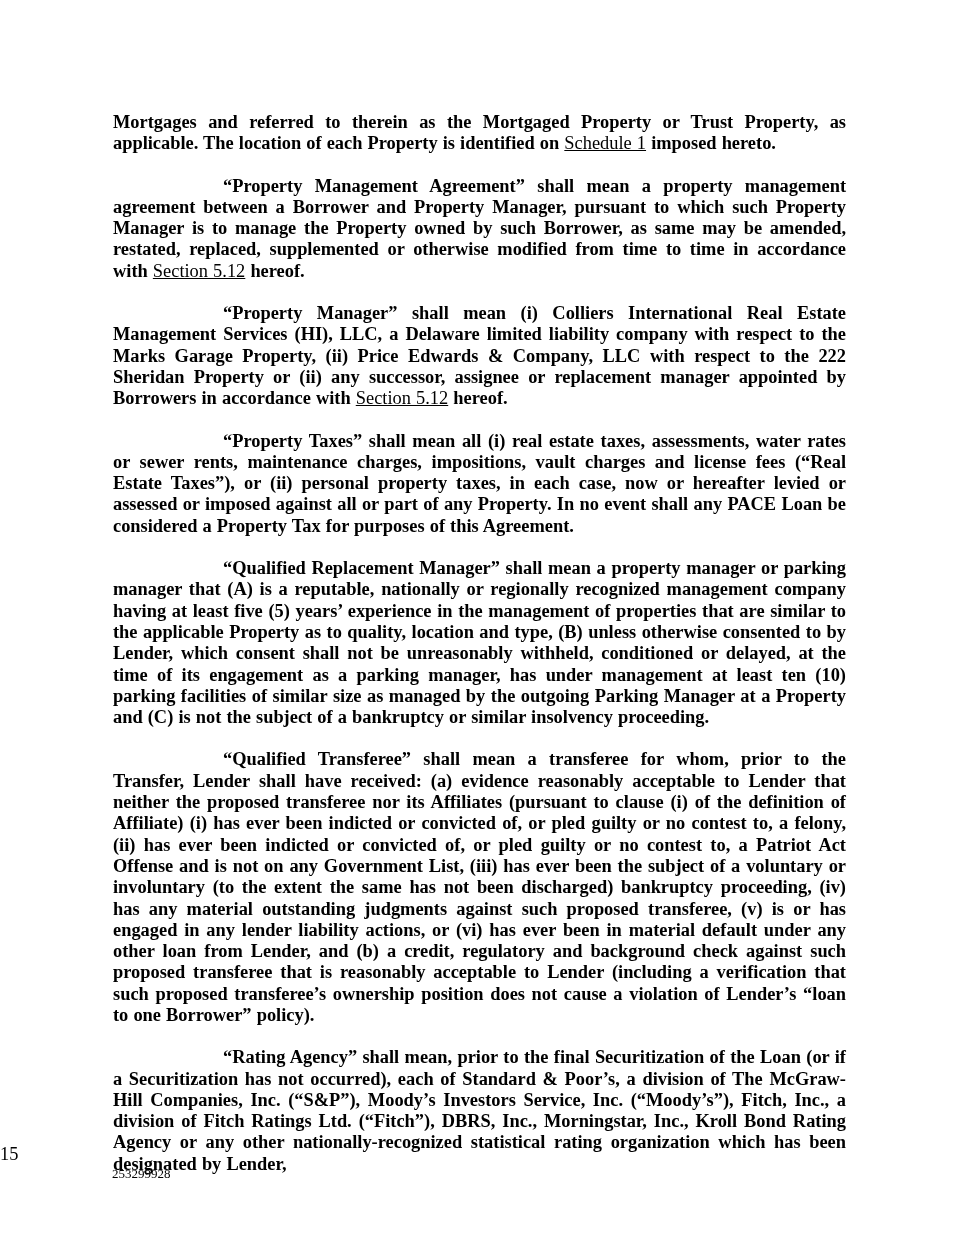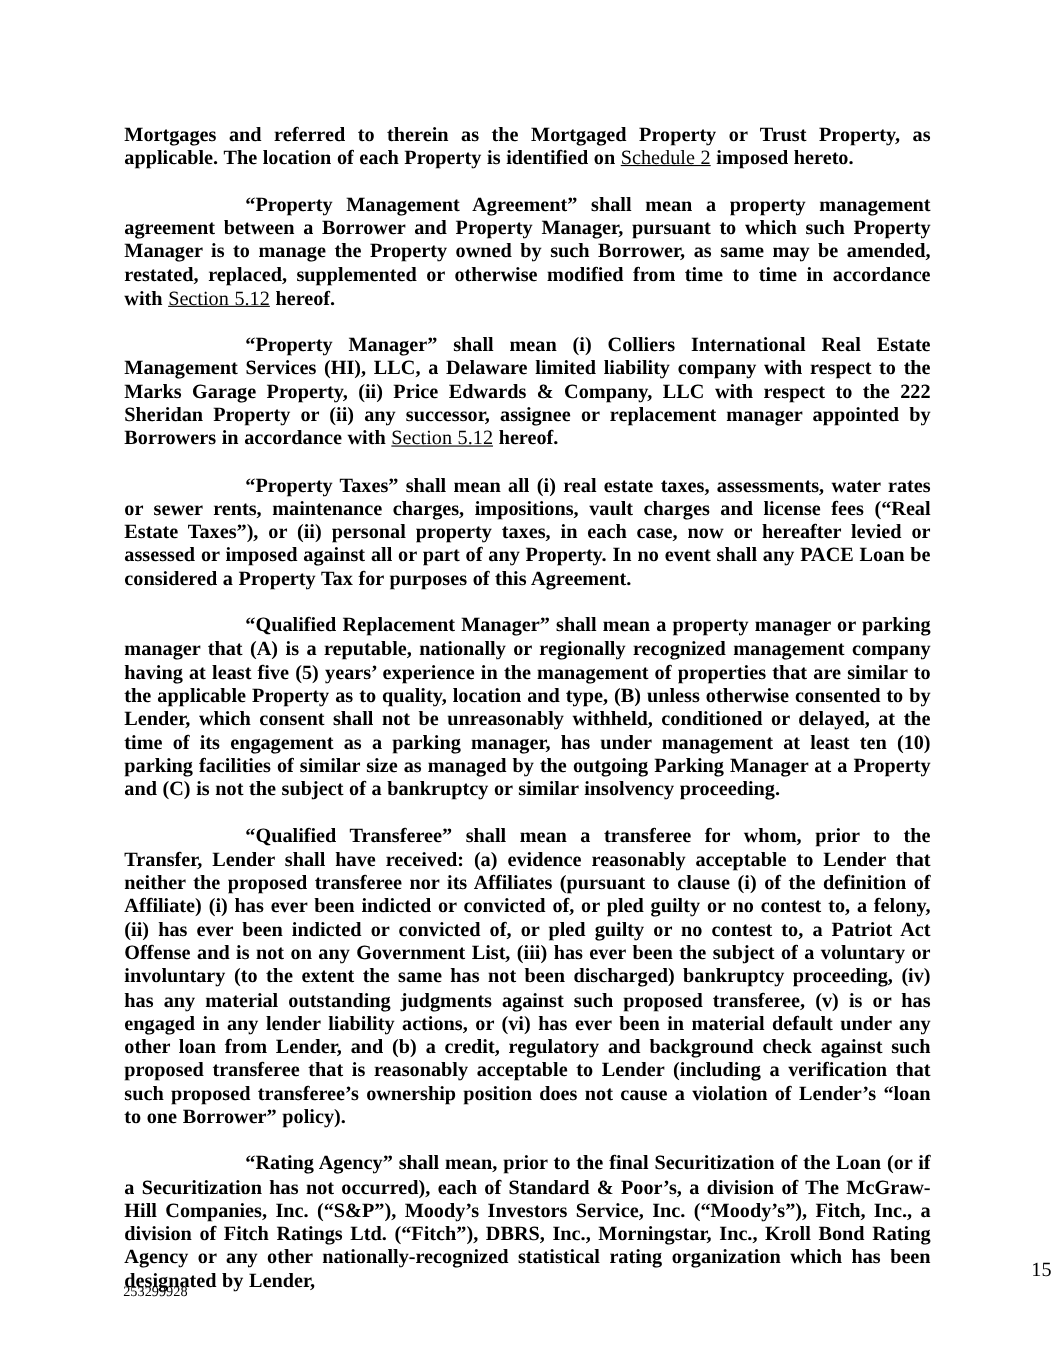--- a/index.html
+++ b/index.html
@@ -34,38 +34,38 @@
     text-indent: 0;
   }
   .n  { font-style: normal; font-weight: bold; }
   .bi { font-weight: bold; }
   .u  { text-decoration: underline; }
   .page-number {
     position: absolute;
     top: 1144px;
     left: 0;
     width: 100%;
-    text-align: right;
+    text-align: left;
     font-size: 18.4px;
     line-height: 21px;
   }
   .doc-id {
     position: absolute;
     left: 112px;
     top: 1166px;
     font-size: 13px;
     line-height: 15px;
   }
 </style>
 </head>
 <body>
 
 <div class="page">
   <div class="content">
-    <p class="para first"><span class="n">Mortgages and referred to therein as the Mortgaged Property or Trust Property, as applicable.  The location of each Property is identified on </span><span class="u">Schedule 2</span><span class="n"> imposed hereto.</span></p>
+    <p class="para first"><span class="n">Mortgages and referred to therein as the Mortgaged Property or Trust Property, as applicable.  The location of each Property is identified on </span><span class="u">Schedule 1</span><span class="n"> imposed hereto.</span></p>
     <p class="para"><span class="n">“</span><span class="bi">Property Management Agreement</span><span class="n">” shall mean a property management agreement between a Borrower and Property Manager, pursuant to which such Property Manager is to manage the Property owned by such Borrower, as same may be amended, restated, replaced, supplemented or otherwise modified from time to time in accordance with </span><span class="u">Section 5.12</span><span class="n"> hereof.</span></p>
     <p class="para"><span class="n">“</span><span class="bi">Property Manager</span><span class="n">” shall mean (i) Colliers International Real Estate Management Services (HI), LLC, a Delaware limited liability company with respect to the Marks Garage Property, (ii) Price Edwards &amp; Company, LLC with respect to the 222 Sheridan Property or (ii) any successor, assignee or replacement manager appointed by Borrowers in accordance with </span><span class="u">Section 5.12</span><span class="n"> hereof.</span></p>
     <p class="para"><span class="n">“</span><span class="bi">Property Taxes</span><span class="n">” shall mean all (i) real estate taxes, assessments, water rates or sewer rents, maintenance charges, impositions, vault charges and license fees (“</span><span class="bi">Real Estate Taxes</span><span class="n">”), or (ii) personal property taxes, in each case, now or hereafter levied or assessed or imposed against all or part of any Property.  In no event shall any PACE Loan be considered a Property Tax for purposes of this Agreement.</span></p>
     <p class="para"><span class="n">“</span><span class="bi">Qualified Replacement Manager</span><span class="n">” shall mean a property manager or parking manager that (A) is a reputable, nationally or regionally recognized management company having at least five (5) years’ experience in the management of properties that are similar to the applicable Property as to quality, location and type, (B) unless otherwise consented to by Lender, which consent shall not be unreasonably withheld, conditioned or delayed, at the time of its engagement as a parking manager, has under management at least ten (10) parking facilities of similar size as managed by the outgoing Parking Manager at a Property and (C) is not the subject of a bankruptcy or similar insolvency proceeding.</span></p>
     <p class="para"><span class="n">“</span><span class="bi">Qualified Transferee</span><span class="n">” shall mean a transferee for whom, prior to the Transfer, Lender shall have received:  (a) evidence reasonably acceptable to Lender that neither the proposed transferee nor its Affiliates (pursuant to clause (i) of the definition of Affiliate) (i) has ever been indicted or convicted of, or pled guilty or no contest to, a felony, (ii) has ever been indicted or convicted of, or pled guilty or no contest to, a Patriot Act Offense and is not on any Government List, (iii) has ever been the subject of a voluntary or involuntary (to the extent the same has not been discharged) bankruptcy proceeding, (iv) has any material outstanding judgments against such proposed transferee, (v) is or has engaged in any lender liability actions, or (vi) has ever been in material default under any other loan from Lender, and (b) a credit, regulatory and background check against such proposed transferee that is reasonably acceptable to Lender (including a verification that such proposed transferee’s ownership position does not cause a violation of Lender’s “loan to one Borrower” policy).</span></p>
     <p class="para"><span class="n">“</span><span class="bi">Rating Agency</span><span class="n">” shall mean, prior to the final Securitization of the Loan (or if a Securitization has not occurred), each of Standard &amp; Poor’s, a division of The McGraw-Hill Companies, Inc. (“</span><span class="bi">S&amp;P</span><span class="n">”), Moody’s Investors Service, Inc. (“</span><span class="bi">Moody’s</span><span class="n">”), Fitch, Inc., a division of Fitch Ratings Ltd. (“</span><span class="bi">Fitch</span><span class="n">”), DBRS, Inc., Morningstar, Inc., Kroll Bond Rating Agency or any other nationally-recognized statistical rating organization which has been designated by Lender,</span></p>
   </div>
   <div class="page-number">15</div>
   <div class="doc-id">253299928</div>
 </div>

